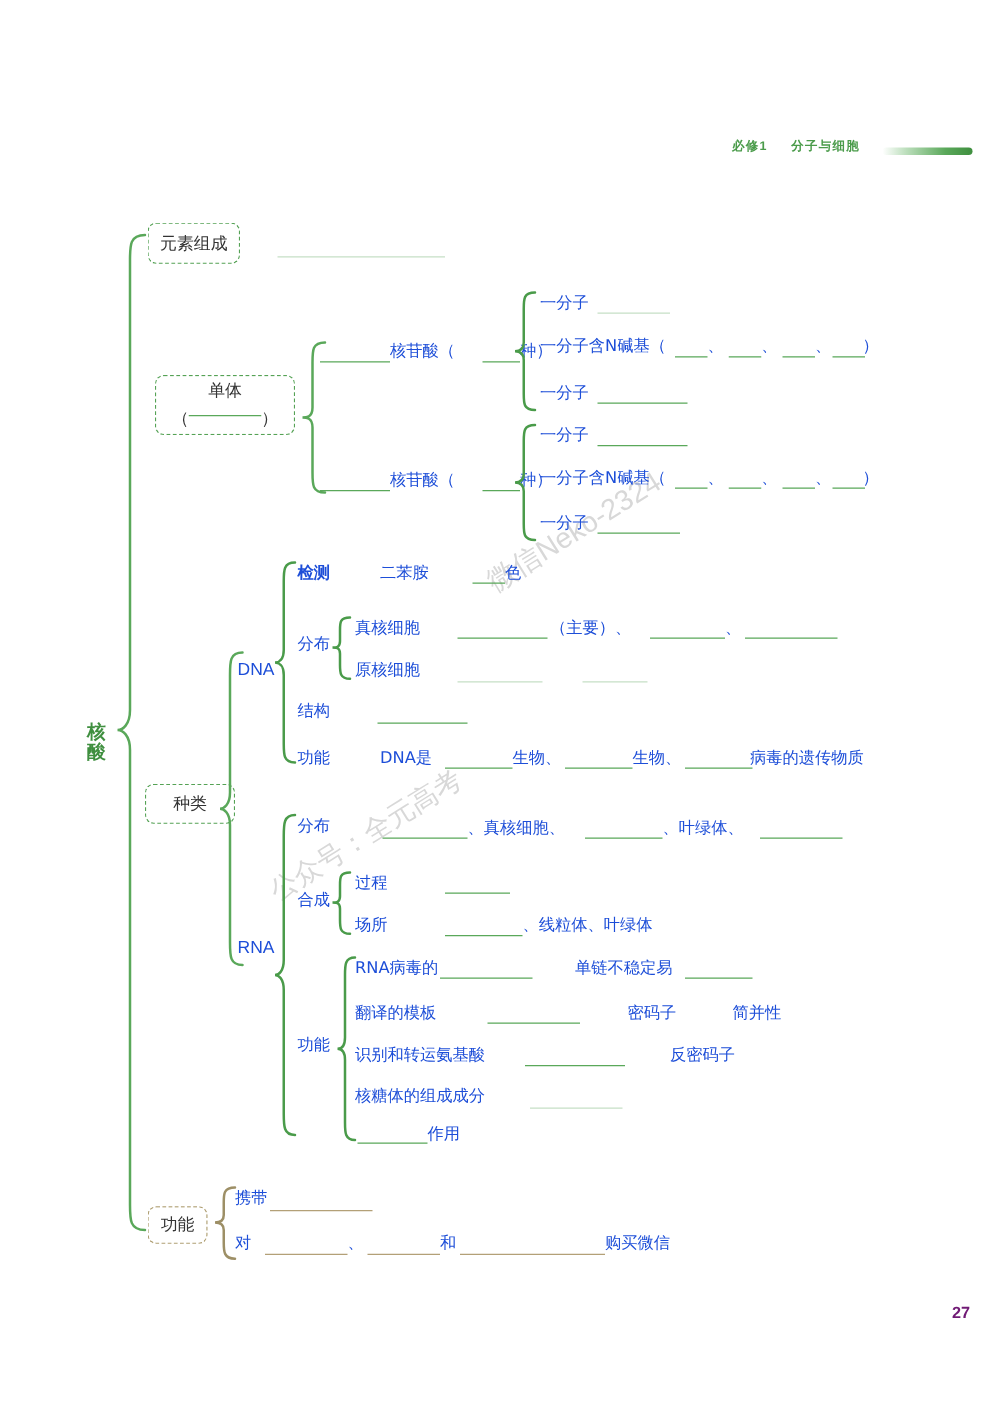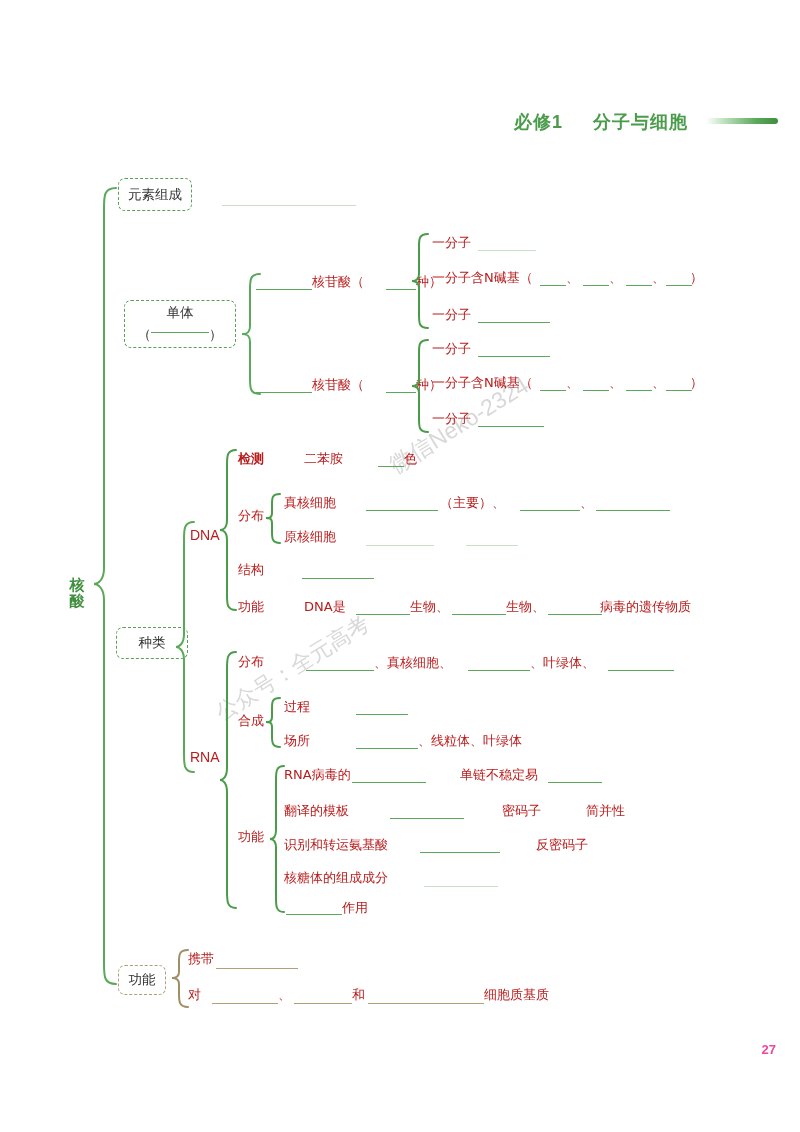--- a/index.html
+++ b/index.html
@@ -6,36 +6,36 @@
   body{
     width:800px;height:1132px;background:#ffffff;
     font-family:"Liberation Sans","DejaVu Sans",sans-serif;
     color:#3b3b3b;position:relative;overflow:hidden;
   }
   .page{position:absolute;inset:0;}
 
   
   .hdr{position:absolute;left:0;top:110px;width:800px;height:26px;}
   .hdr-text{
-    position:absolute;right:112px;top:0;font-size:18px;font-weight:bold;
+    position:absolute;right:112px;top:0;font-size:10px;font-weight:bold;
     color:#4a9b4a;letter-spacing:1px;white-space:nowrap;
   }
   .hdr-bar{
     position:absolute;right:22px;top:8px;width:72px;height:6px;border-radius:3px;
     background:linear-gradient(to right,#ffffff 0%,#bfe0bf 25%,#5aa85a 70%,#3f8f3f 100%);
   }
 
   
   .wm{position:absolute;color:#d8d8d8;font-size:23px;white-space:nowrap;
       transform:rotate(-32deg);transform-origin:left center;pointer-events:none;}
   .wm1{left:392px;top:452px;}
   .wm2{left:218px;top:700px;font-size:22px;}
 
   
-  .lbl{position:absolute;white-space:nowrap;font-size:13px;color:#b91c1c;line-height:1;}
+  .lbl{position:absolute;white-space:nowrap;font-size:13px;color:#1d4ed8;line-height:1;}
   .lbl.cn{font-family:"DejaVu Sans","Liberation Sans",sans-serif;}
   .blank{position:absolute;height:0;border-bottom:1.4px solid #5aa85a;}
   .blank.tan{border-bottom-color:#b3a077;}
   .blank.pale{border-bottom-color:#c6dfc6;}
 
   
   .nodebox{
     position:absolute;border:1.6px dashed #55a255;border-radius:7px;
     background:#fff;display:flex;flex-direction:column;align-items:center;
     justify-content:center;font-size:13.5px;color:#333;box-sizing:border-box;
@@ -53,21 +53,21 @@
 
   
   .brace{position:absolute;}
   .brace svg{display:block;overflow:visible;}
 
   
   .answer{position:absolute;white-space:nowrap;font-size:13px;color:#8e4a74;
       font-family:"DejaVu Sans","Liberation Sans",sans-serif;}
 
   
-  .pageno{position:absolute;right:24px;top:1042px;font-size:13px;font-weight:bold;color:#ec4899;}
+  .pageno{position:absolute;right:24px;top:1042px;font-size:13px;font-weight:bold;color:#701a75;}
   .footer{position:absolute;left:0;top:1096px;width:800px;text-align:center;
      font-size:12.5px;color:#c9c9c9;letter-spacing:.4px;
      font-family:"DejaVu Sans","Liberation Sans",sans-serif;}
 </style>
 </head>
 <body>
 
 <div class="page">
 
   <div class="hdr">
@@ -287,17 +287,17 @@
 
   <div class="lbl cn" style="left:188px;top:952px;">携带</div>
   <div class="blank tan" style="left:216px;top:968px;width:82px;"></div>
 
   <div class="lbl cn" style="left:188px;top:988px;">对</div>
   <div class="blank tan" style="left:212px;top:1003px;width:66px;"></div>
   <div class="lbl cn" style="left:278px;top:988px;">、</div>
   <div class="blank tan" style="left:294px;top:1003px;width:58px;"></div>
   <div class="lbl cn" style="left:352px;top:988px;">和</div>
   <div class="blank tan" style="left:368px;top:1003px;width:116px;"></div>
-  <div class="lbl cn" style="left:484px;top:988px;">细胞质基质</div>
+  <div class="lbl cn" style="left:484px;top:988px;">购买微信</div>
 
   <div class="pageno">27</div>
 
 </div>
 
 </body></html>

